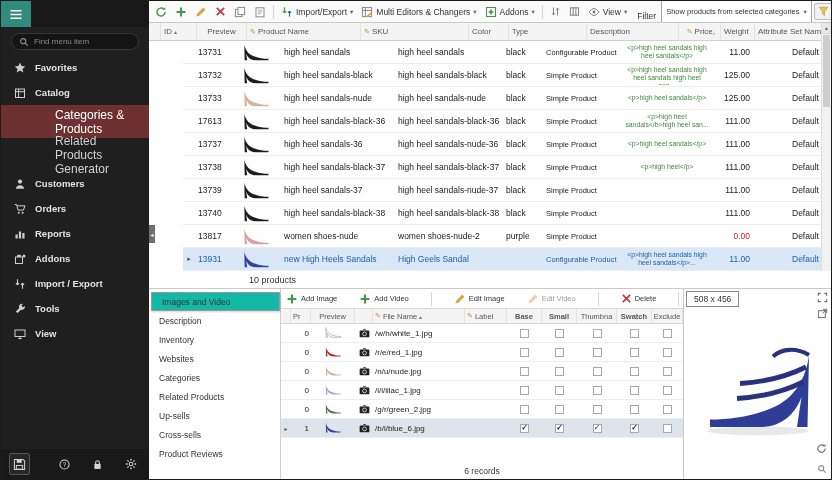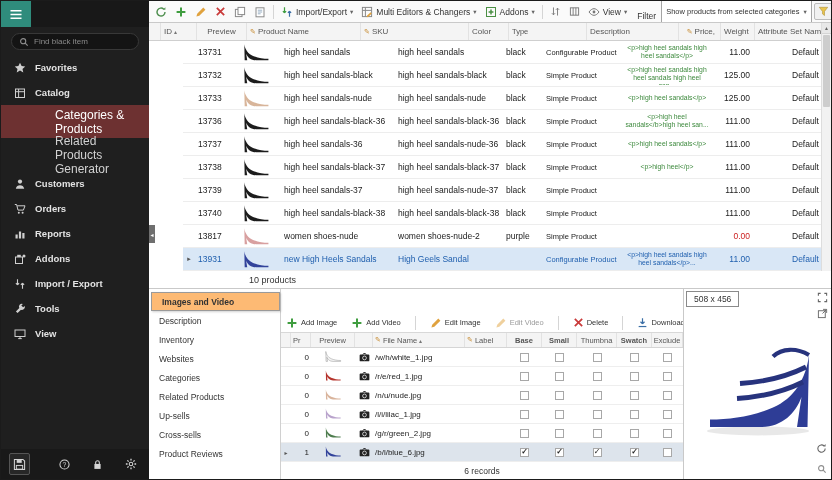--- a/index.html
+++ b/index.html
@@ -60,24 +60,24 @@
   .vscroll{position:absolute;top:0;right:0;bottom:0;width:10px;background:#f2f2f2;border-left:1px solid #ddd;}
   .vs-up{height:11px;font-size:5px;line-height:11px;text-align:center;color:#666;background:#e8e8e8;border-bottom:1px solid #d5d5d5;}
   .vs-thumb{margin:1px;height:72px;background:#cdcdcd;border-radius:1px;}
   .collapse-handle{position:absolute;left:0;top:202px;width:6px;height:18px;background:#6f6f6f;color:#fff;font-size:6px;display:flex;align-items:center;justify-content:center;}
   .grid-footer{height:18px;flex:none;display:flex;align-items:center;padding-left:100px;font-size:9px;color:#333;border-bottom:1px solid #c9c9c9;background:#fff;}
 
   
   .bottom{flex:1;display:flex;min-height:0;}
   .tabs{width:132px;flex:none;border-right:1px solid #d0d0d0;padding-top:3px;background:#fff;}
   .tab{height:19px;display:flex;align-items:center;padding:0 10px;font-size:8.5px;color:#333;}
-  .tab.active{border:1px solid #9a9a9a;background:#fdba74;font-weight:bold;margin-left:2px;box-shadow:1px 1px 2px rgba(0,0,0,.18);}
+  .tab.active{border:1px solid #9a9a9a;background:#14b8a6;font-weight:normal;margin-left:2px;box-shadow:1px 1px 2px rgba(0,0,0,.18);}
 
   .media{flex:1;min-width:0;display:flex;flex-direction:column;}
-  .media-toolbar{height:20px;flex:none;display:flex;align-items:center;gap:10px;padding:0 3px;border-bottom:1px solid #d8d8d8;font-size:7.5px;color:#333;white-space:nowrap;overflow:hidden;margin-top:24px;}
+  .media-toolbar{height:20px;flex:none;display:flex;align-items:center;gap:18px;padding:0 3px;border-bottom:1px solid #d8d8d8;font-size:7.5px;color:#333;white-space:nowrap;overflow:hidden;}
   .mtb{display:inline-flex;align-items:center;gap:3px;padding:1px 2px;}
   .mtb.disabled{opacity:.5;}
   .media-header{display:flex;height:15px;align-items:stretch;background:#f4f4f4;border-bottom:1px solid #d5d5d5;font-size:7.5px;color:#555;}
   .media-header .mc{display:flex;align-items:center;gap:2px;border-right:1px solid #e2e2e2;}
   .mrow{display:flex;height:19px;align-items:center;border-bottom:1px solid #eee;font-size:8px;color:#222;}
   .mrow.sel{background:#dde4ec;}
   .mc{padding:0 2px;overflow:hidden;white-space:nowrap;}
   .m-sel{width:10px;flex:none;font-size:6px;color:#555;text-align:center;padding:0;}
   .m-pr{width:20px;flex:none;text-align:right;}
   .m-prev{width:44px;flex:none;display:flex;align-items:center;justify-content:center;}
@@ -111,21 +111,21 @@
           </span>
       </div>
     </div>
     <div class="search">
       <span class="icn">
           <svg viewBox="0 0 12 12" width="10" height="10">
             <circle cx="5" cy="5" r="3.1" fill="none" stroke="#8f8f8f" stroke-width="1.3"></circle>
             <path d="M7.4 7.4l3 3" stroke="#8f8f8f" stroke-width="1.4"></path>
           </svg>
         </span>
-      <span class="ph">Find black item</span>
+      <span class="ph">Find menu item</span>
     </div>
     <nav class="nav">
         <div class="nav-item">
           <span class="icn nicon">
             <svg viewBox="0 0 12 12" width="12" height="12">
               <path d="M6 .8l1.6 3.3 3.6.4-2.7 2.4.8 3.5L6 8.6 2.7 10.4l.8-3.5L.8 4.5l3.6-.4z" fill="#cfcfcf"></path>
             </svg>
           </span>
           <span>Favorites</span>
         </div>
@@ -456,21 +456,21 @@
             <div class="gc c-sku">high heel sandals-nude</div>
             <div class="gc c-color">black</div>
             <div class="gc c-type">Simple Product</div>
             <div class="gc c-desc desc">&lt;p&gt;high heel sandals&lt;/p&gt;</div>
             <div class="gc c-price">125.00</div>
             <div class="gc c-weight"></div>
             <div class="gc c-attr">Default</div>
           </div>
           <div class="grow">
             <div class="gc c-sel"></div>
-            <div class="gc c-id">13736</div>
+            <div class="gc c-id">17613</div>
             <div class="gc c-prev">
               <span><svg viewBox="0 0 40 26" width="30" height="19">
                   <path d="M4 3 C5 10 9 16 16 19 C23 22 30 23 37 23 L37 25 L20 25 C13 25 8.5 21 6.5 16 L8 25 L4.5 25 Z" fill="#1c1c1c"></path>
                 </svg></span>
             </div>
             <div class="gc c-name">high heel sandals-black-36</div>
             <div class="gc c-sku">high heel sandals-black-36</div>
             <div class="gc c-color">black</div>
             <div class="gc c-type">Simple Product</div>
             <div class="gc c-desc desc">&lt;p&gt;high heel sandals&lt;/b&gt;high heel san...</div>

